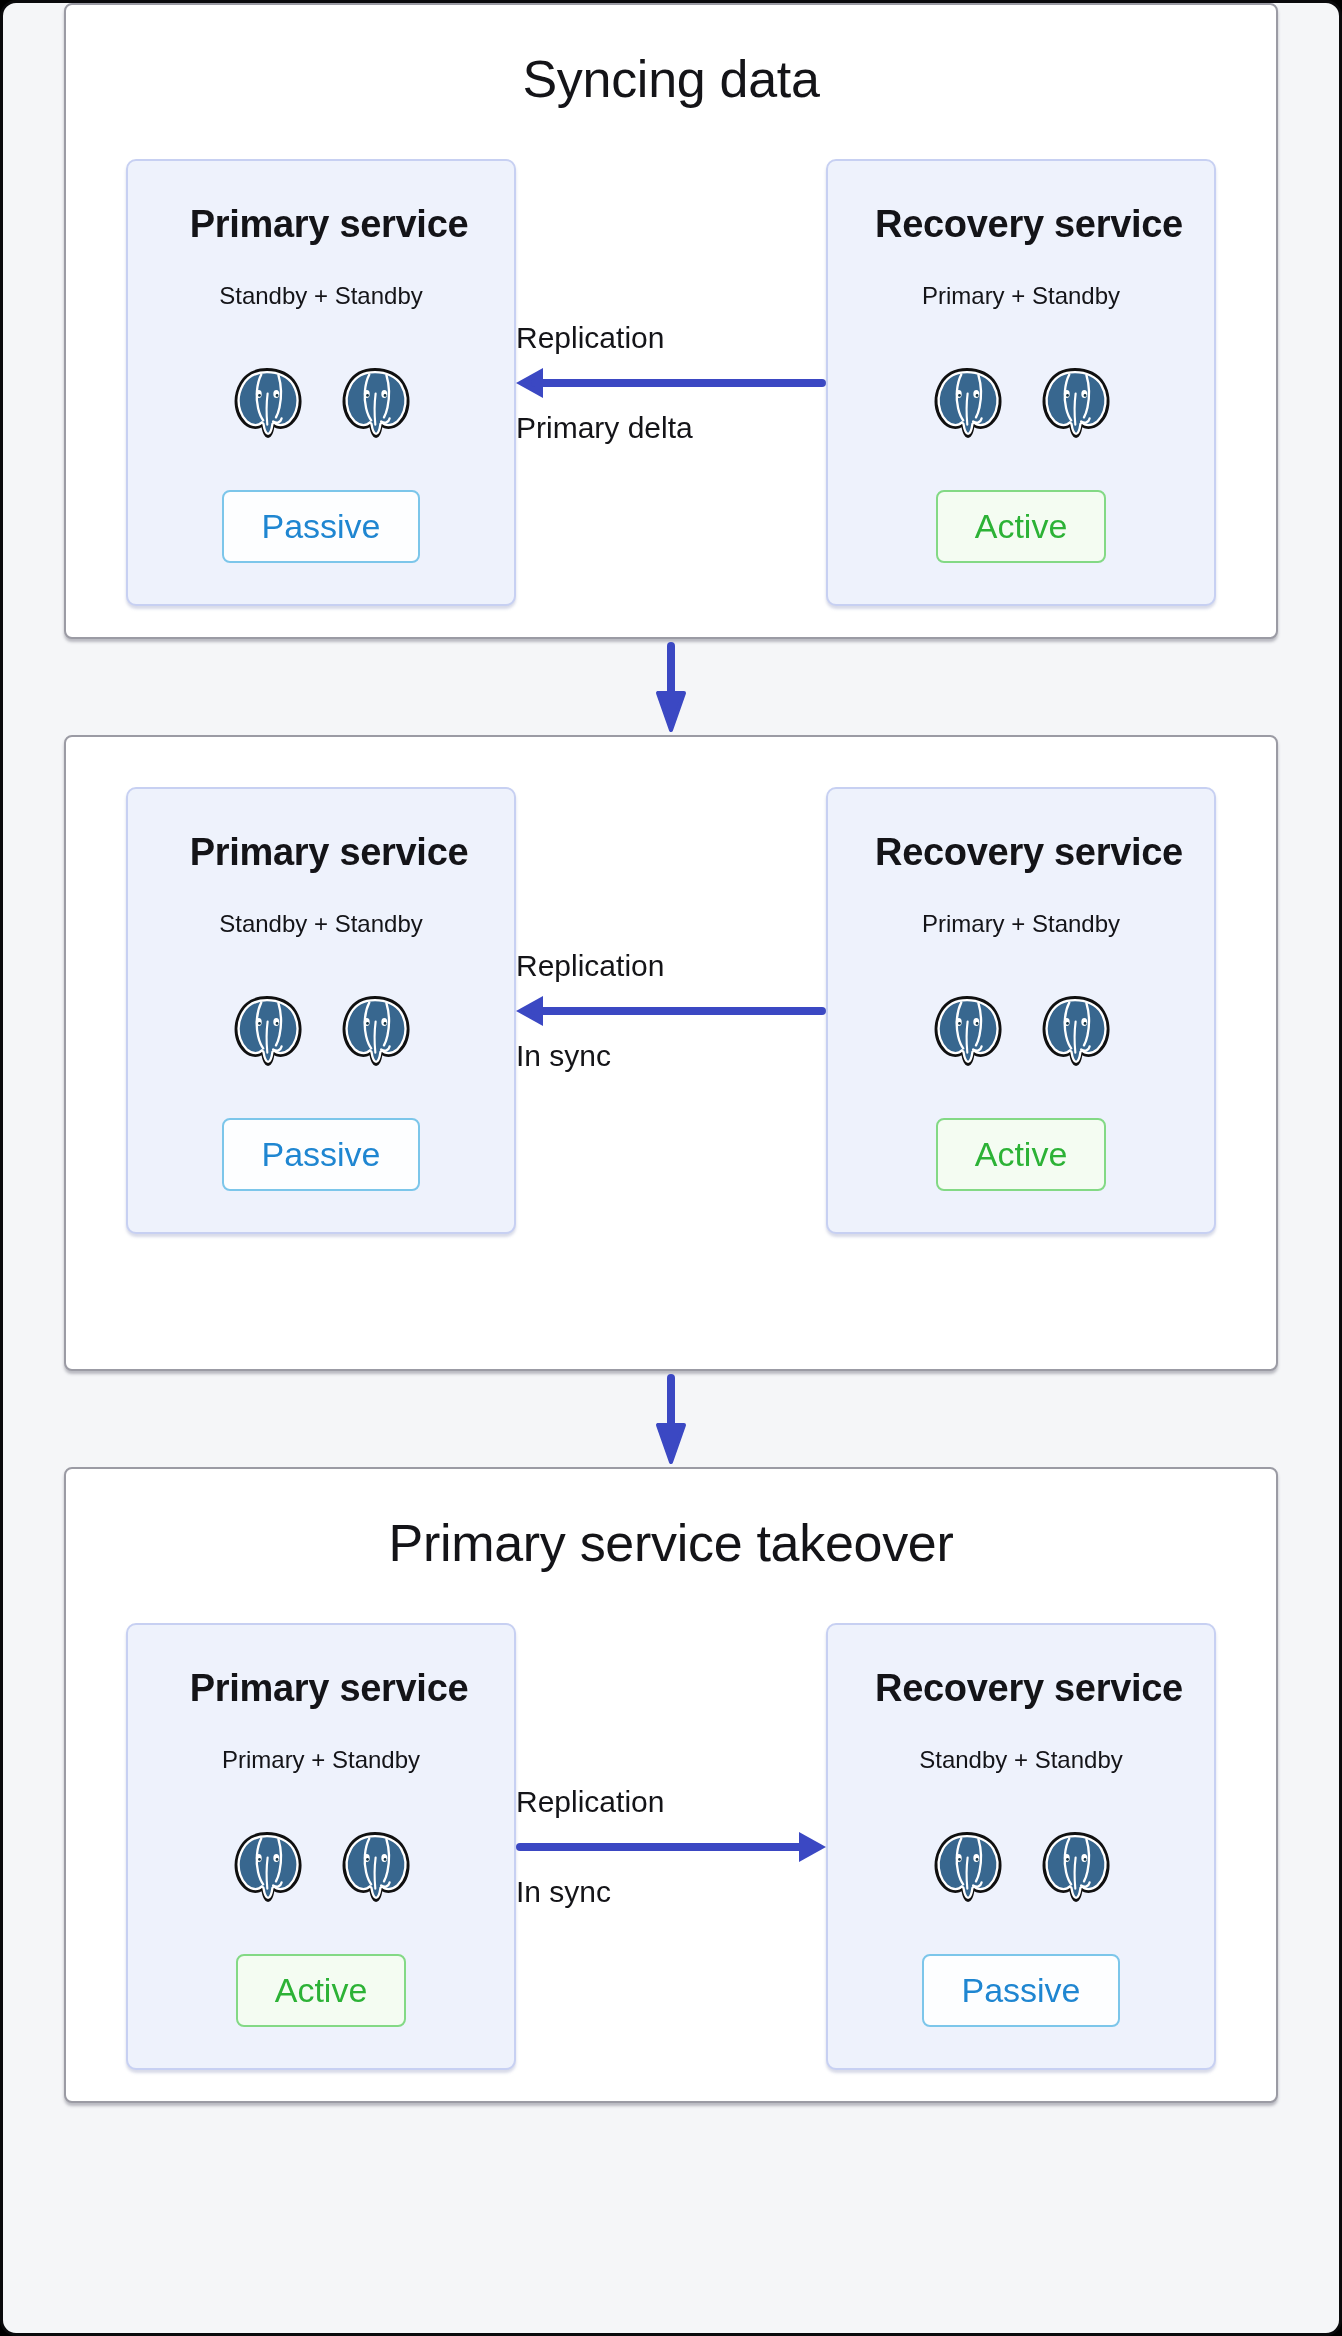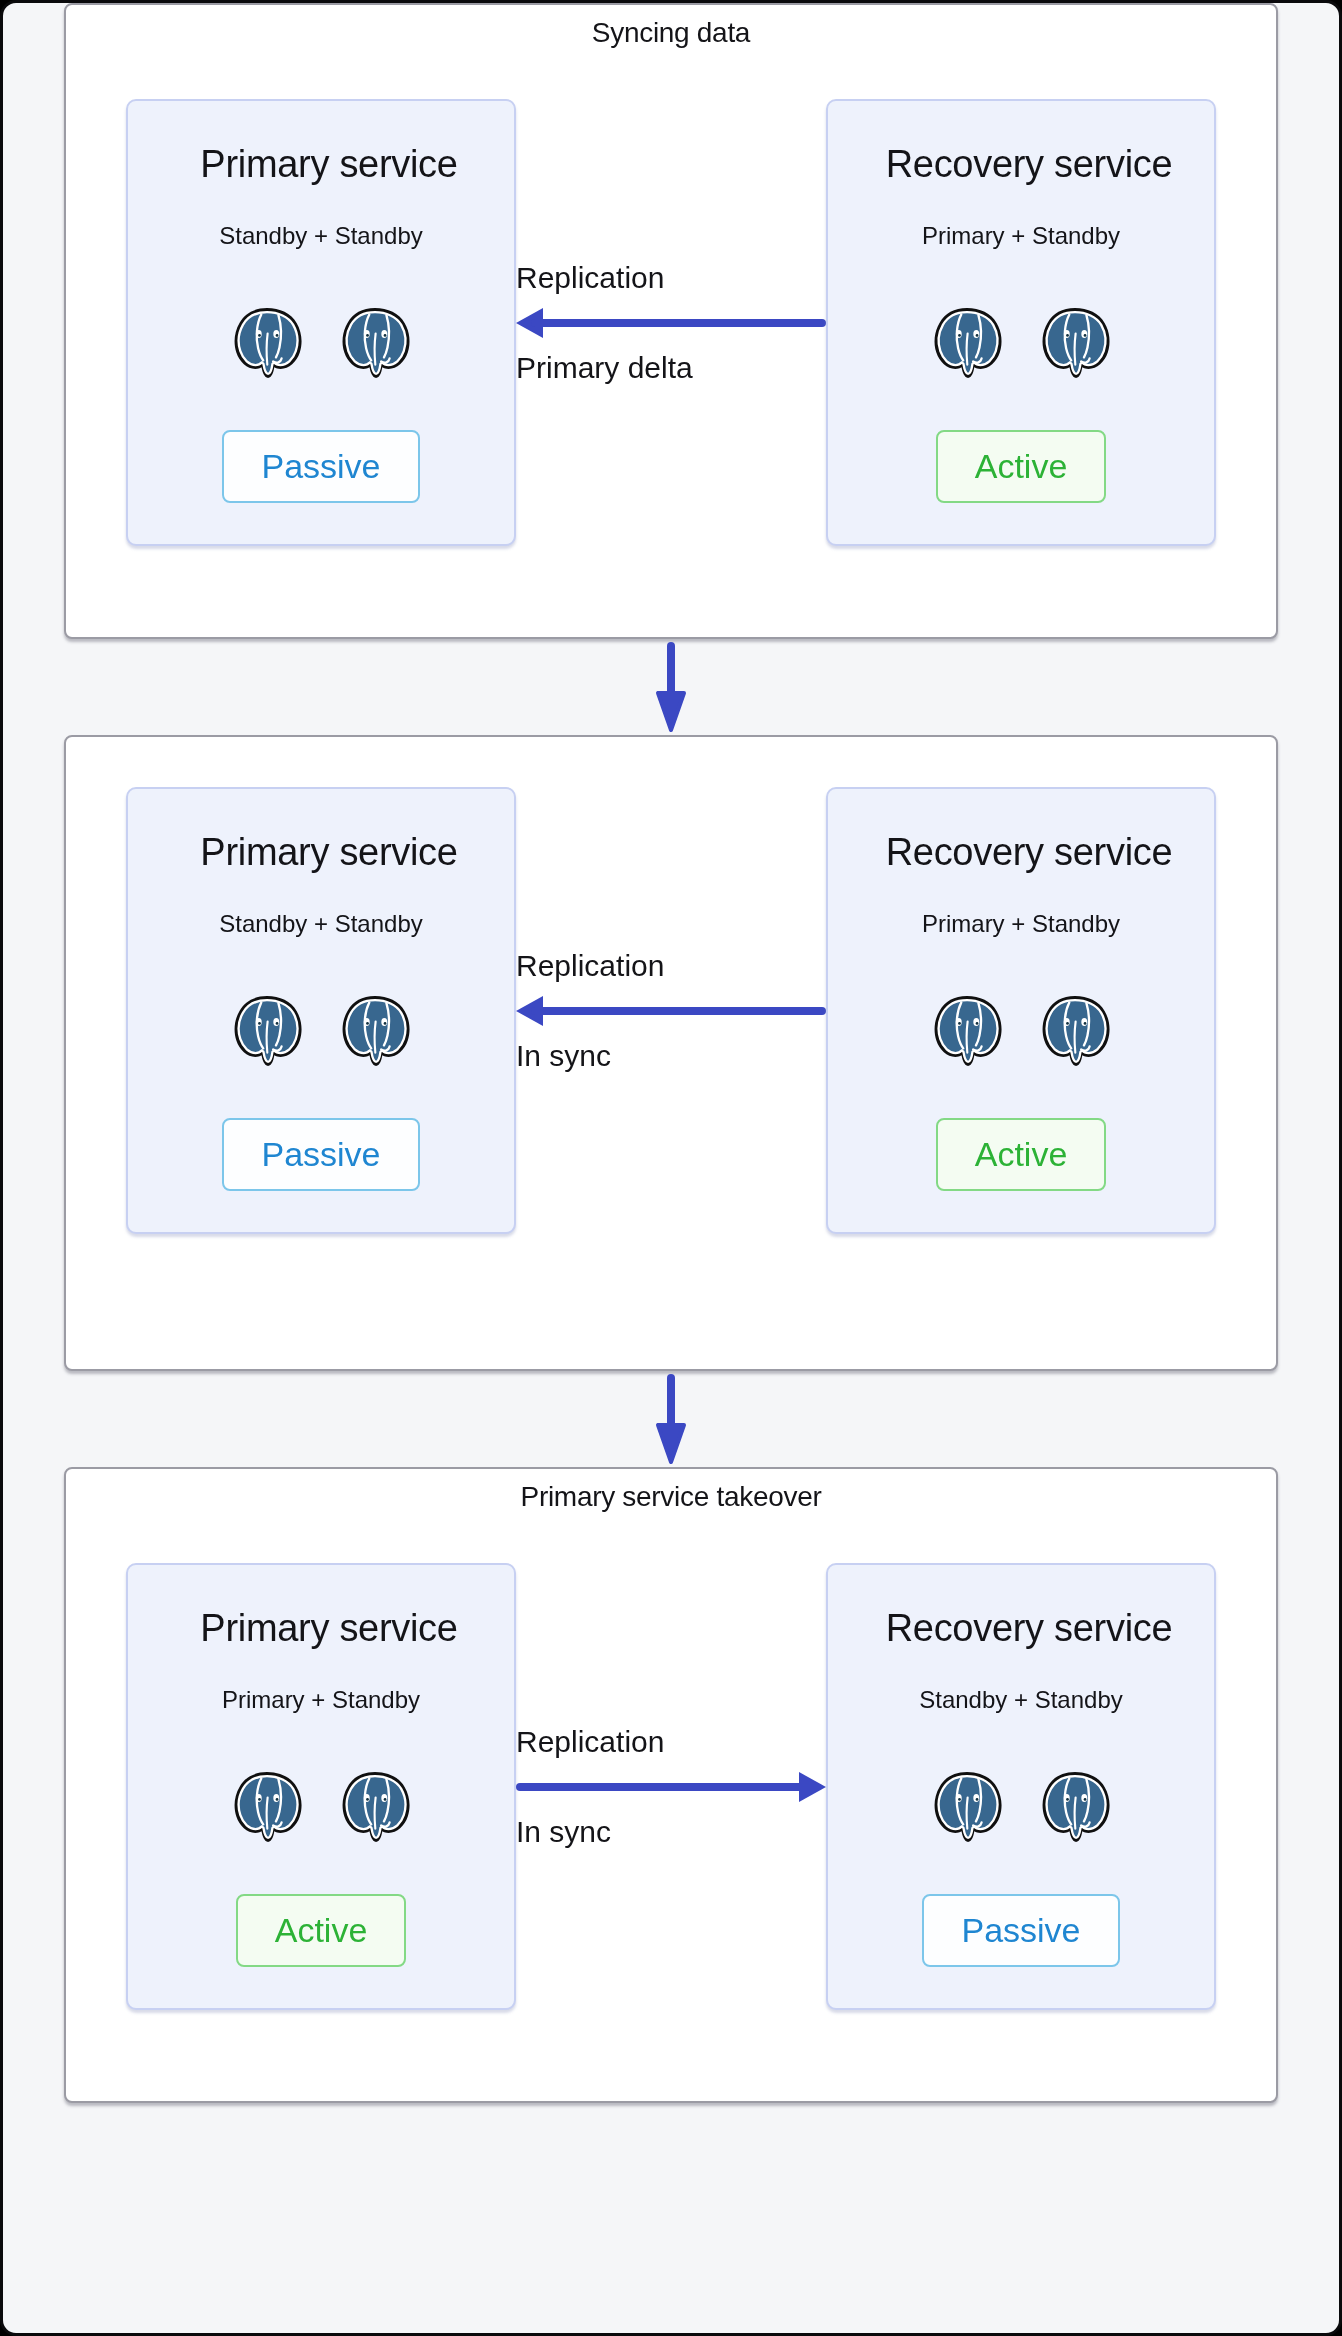--- a/index.html
+++ b/index.html
@@ -32,23 +32,24 @@
     width: 1214px;
     height: 636px;
     margin: 0 auto;
     box-sizing: border-box;
     background: var(--panel-bg);
     border: 2px solid var(--panel-border);
     border-radius: 8px;
     box-shadow: 0 3px 3px rgba(110,110,125,0.45);
   }
   .stage-title {
-    margin: 12px;
+    margin: 0;
+    padding-top: 44px;
     text-align: center;
-    font-size: 28px;
+    font-size: 52px;
     font-weight: 400;
     letter-spacing: -0.3px;
     color: var(--text-dark);
   }
   .stage-row {
     margin-top: 50px;
     padding: 0 60px;
     display: flex;
     align-items: stretch;
   }
@@ -60,21 +61,21 @@
     border: 2px solid var(--card-border);
     border-radius: 10px;
     box-shadow: 0 3px 3px rgba(140,150,190,0.35);
     display: flex;
     flex-direction: column;
     align-items: center;
   }
   .card-title {
     margin: 42px 0 0 16px;
     font-size: 38px;
-    font-weight: 400;
+    font-weight: 700;
     letter-spacing: -0.3px;
     color: var(--text-dark);
   }
   .card-subtitle {
     margin: 36px 0 0 0;
     font-size: 24px;
     color: var(--text-dark);
   }
   .elephants {
     margin-top: 56px;

